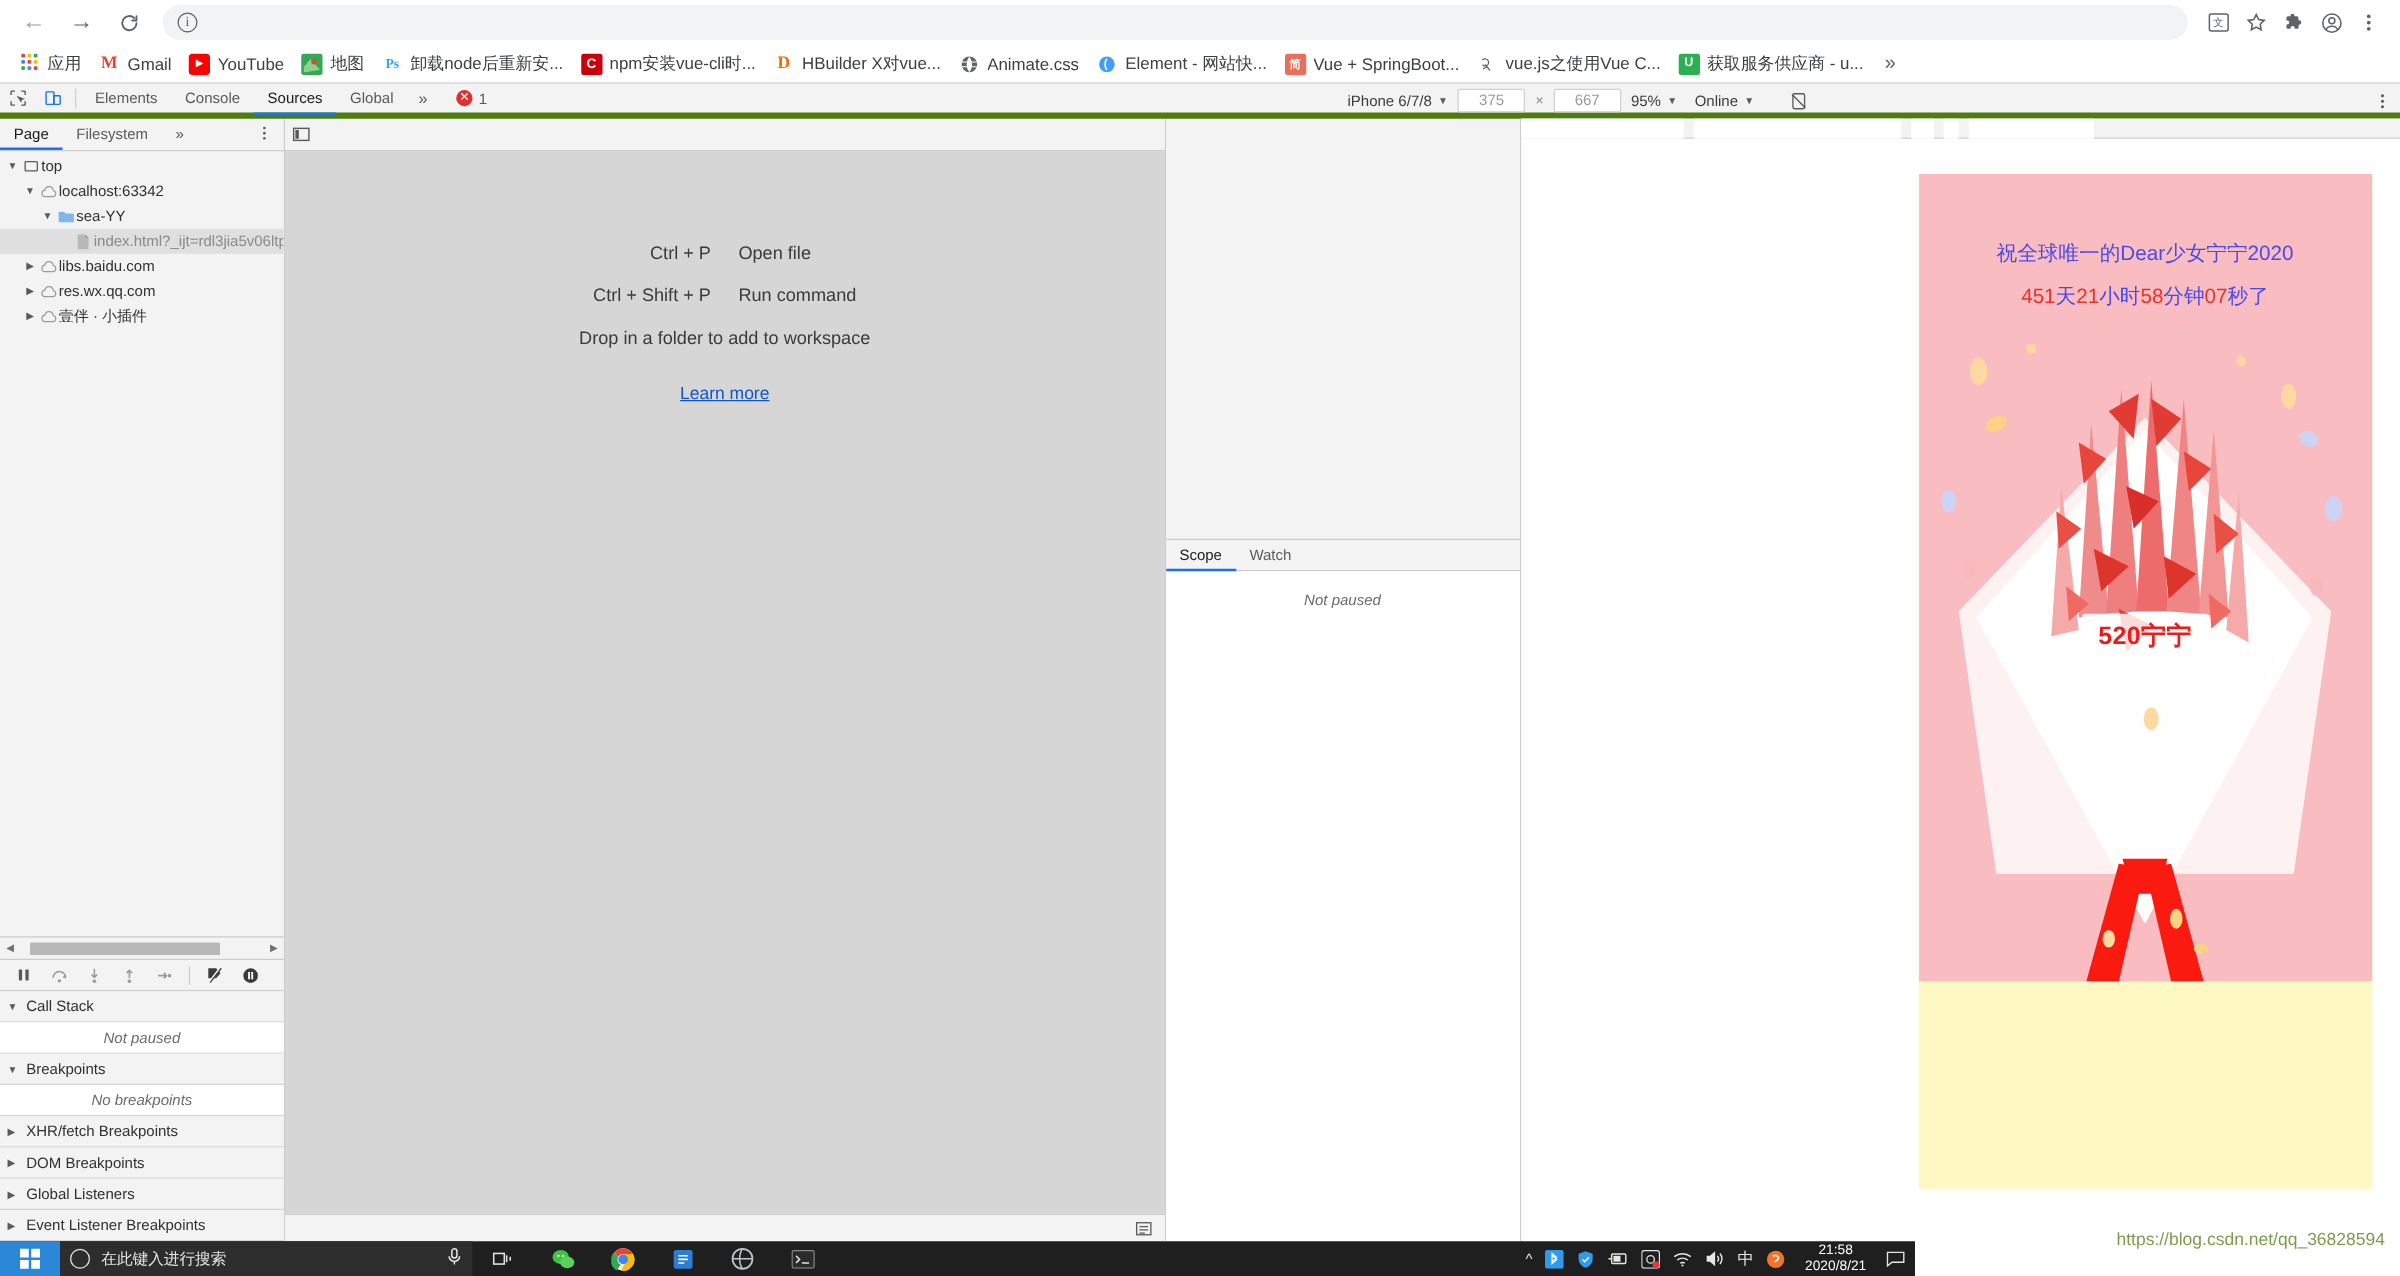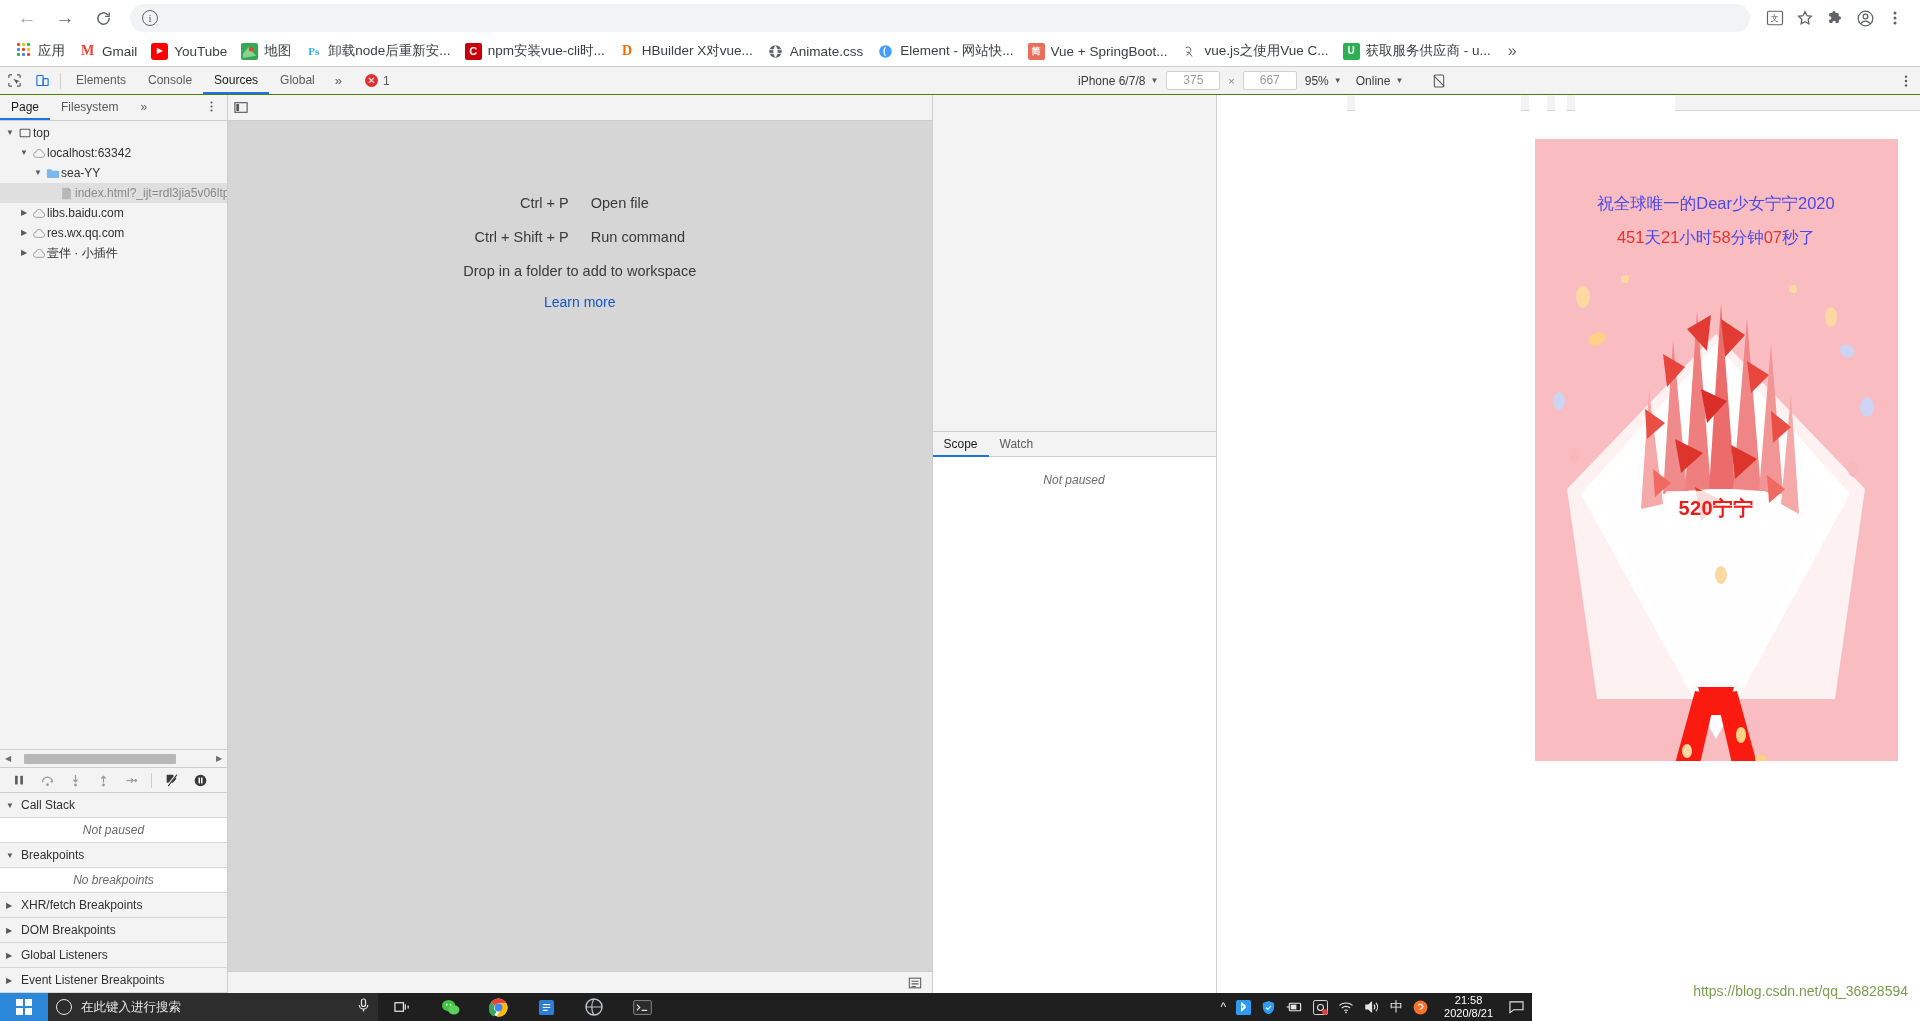--- a/index.html
+++ b/index.html
@@ -75,21 +75,21 @@
   }
 
   
   .devtools {
     position: absolute; top: 66px; left: 0; width: 1920px; height: 927px;
     background: #f3f3f3; border-top: 1px solid #cdcdcd;
     display: flex; flex-direction: column;
   }
   .dt-toolbar {
     height: 28px; display: flex; align-items: center;
-    border-bottom: 1px solid #4d7c0f; background: #f3f3f3; flex: none;
+    border-bottom: 5px solid #4d7c0f; background: #f3f3f3; flex: none;
     position: relative;
   }
   .dt-tool-btn {
     width: 28px; height: 26px; display: flex; align-items: center;
     justify-content: center; color: #5a5a5a; cursor: pointer; flex: none;
   }
   .dt-sep { width: 1px; height: 16px; background: #cdcdcd; margin: 0 4px; flex: none; }
   .dt-tab {
     padding: 0 11px; height: 27px; line-height: 27px; font-size: 12px;
     color: #5a5a5a; cursor: pointer; flex: none; position: relative;
@@ -185,22 +185,22 @@
     position: relative;
   }
   .shortcut-grid {
     display: grid; grid-template-columns: auto auto; column-gap: 22px;
     row-gap: 18px; align-items: baseline;
   }
   .sc-key { text-align: right; font-size: 14.5px; color: #3a3a3a; }
   .sc-act { text-align: left; font-size: 14.5px; color: #3a3a3a; }
   .drop-hint { font-size: 14.5px; color: #3a3a3a; margin-top: 18px; }
   .learn-more {
-    font-size: 14px; color: #1155cc; 
-    margin-top: 15px; cursor: pointer;
+    font-size: 14px; color: #1155cc; text-decoration: underline;
+    margin-top: 27px; cursor: pointer;
   }
   .editor-bottombar {
     height: 22px; border-top: 1px solid #cdcdcd; background: #f3f3f3;
     display: flex; align-items: center; justify-content: flex-end;
     padding-right: 6px; flex: none;
   }
 
   
   .debug-pane {
     width: 284px; flex: none; display: flex; flex-direction: column;
@@ -254,21 +254,21 @@
     flex: 1; min-width: 0; background: #fff; display: flex;
     flex-direction: column; align-items: center; position: relative;
   }
   .ruler {
     position: absolute; top: 0; left: 0; right: 0; height: 16px;
     background: #f3f3f3; border-bottom: 1px solid #d4d4d4;
   }
   .ruler i { position: absolute; top: 0; height: 16px; background: #fff; }
   .phone {
     position: absolute; left: 318px; top: 44px;
-    width: 363px; height: 622px;
+    width: 363px; height: 812px;
     background: #fef9c3; overflow: hidden;
   }
   .bouquet { position: absolute; inset: 0; }
   .msg-text {
     position: absolute; left: 0; right: 0; top: 48px;
     text-align: center; line-height: 2.05; font-size: 16.5px;
     color: #4a4ae8; font-weight: 500; z-index: 5;
     font-family: "Liberation Sans", sans-serif;
   }
   .msg-text .num { color: #e8332a; }

